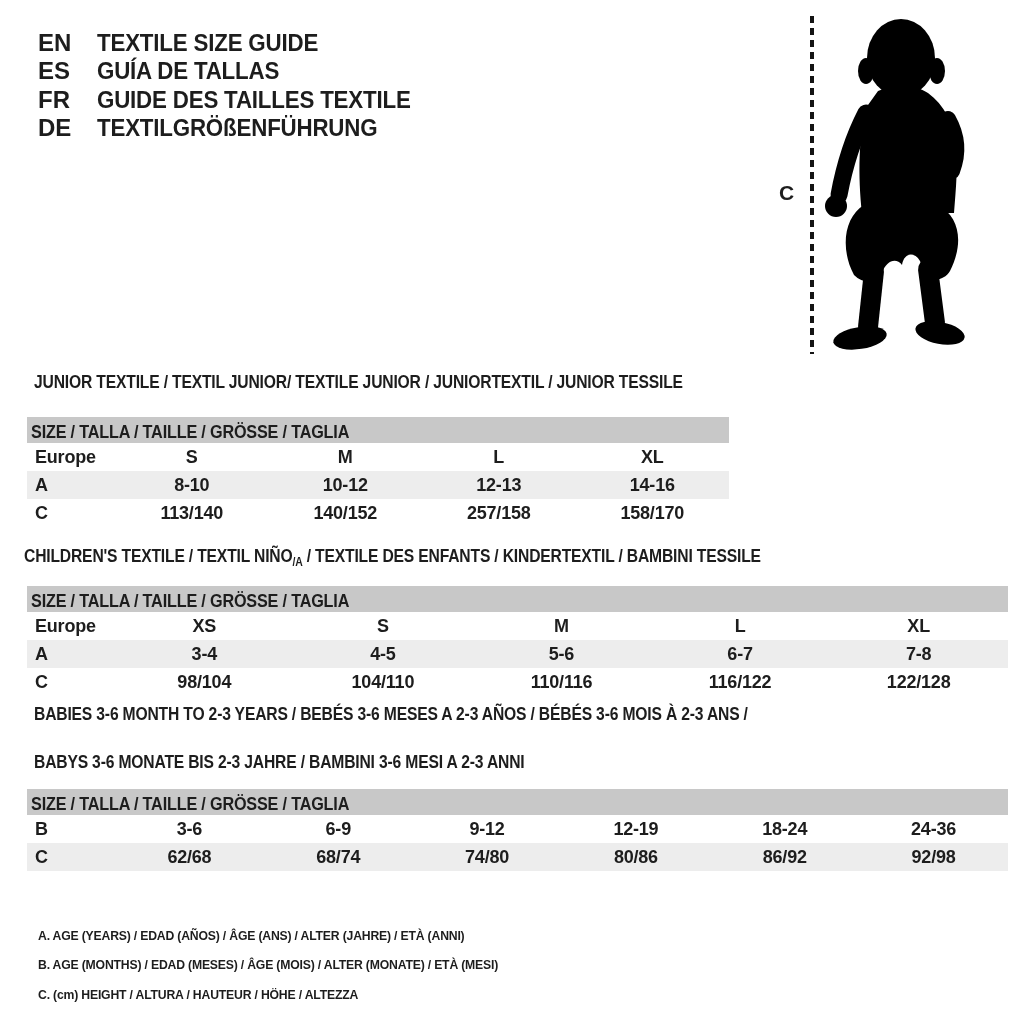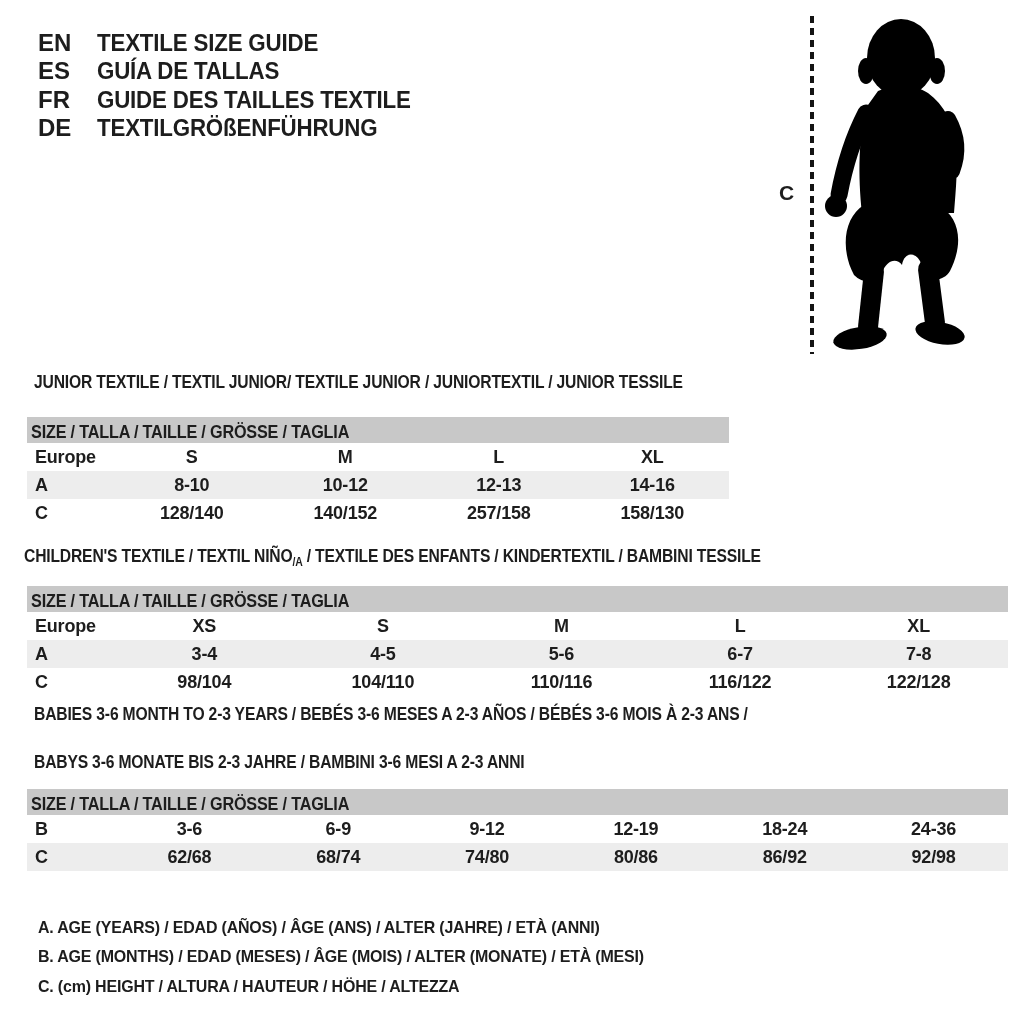--- a/index.html
+++ b/index.html
@@ -36,21 +36,21 @@
     padding-left:4px;font-size:18px;box-sizing:border-box;
   }
   .thead .cond{transform:scaleX(0.9);}
   .trow{display:flex;height:28px;align-items:center;font-size:18px;}
   .trow.shaded{background:#ededed;}
   .tlabel{flex:0 0 88px;width:88px;padding-left:8px;box-sizing:border-box;text-align:left;letter-spacing:-0.2px;}
   .tcell{flex:1;text-align:center;letter-spacing:-0.2px;}
 
   
   .legend{left:38px;top:913px;}
-  .legend-line{height:29.5px;display:flex;align-items:center;font-size:17px;}
+  .legend-line{height:29.5px;display:flex;align-items:flex-end;font-size:13px;}
   .legend-line .cond{transform:scaleX(0.94);}
 </style>
 </head>
 <body>
 
 <div class="abs lang-block">
   <div class="lang-row">
     <span class="lang-code">EN</span>
     <span class="lang-title">TEXTILE SIZE GUIDE</span>
   </div>
@@ -110,24 +110,24 @@
   </div>
   <div class="trow shaded">
     <div class="tlabel">A</div>
     <div class="tcell">8-10</div>
     <div class="tcell">10-12</div>
     <div class="tcell">12-13</div>
     <div class="tcell">14-16</div>
   </div>
   <div class="trow">
     <div class="tlabel">C</div>
-    <div class="tcell">128/140</div>
+    <div class="tcell">113/140</div>
     <div class="tcell">140/152</div>
     <div class="tcell">257/158</div>
-    <div class="tcell">158/130</div>
+    <div class="tcell">158/170</div>
   </div>
 </div>
 
 <div class="abs sec-heading" style="left:24px;top:544px;">
   <span class="cond"><span>CHILDREN'S TEXTILE / TEXTIL NIÑO</span><span class="subscr">/A</span><span> / TEXTILE DES ENFANTS / KINDERTEXTIL / BAMBINI TESSILE</span></span>
 </div>
 <div class="size-table" style="left:27px;top:586px;width:981px;">
   <div class="thead">
     <span class="cond">SIZE / TALLA / TAILLE / GRÖSSE / TAGLIA</span>
   </div>

